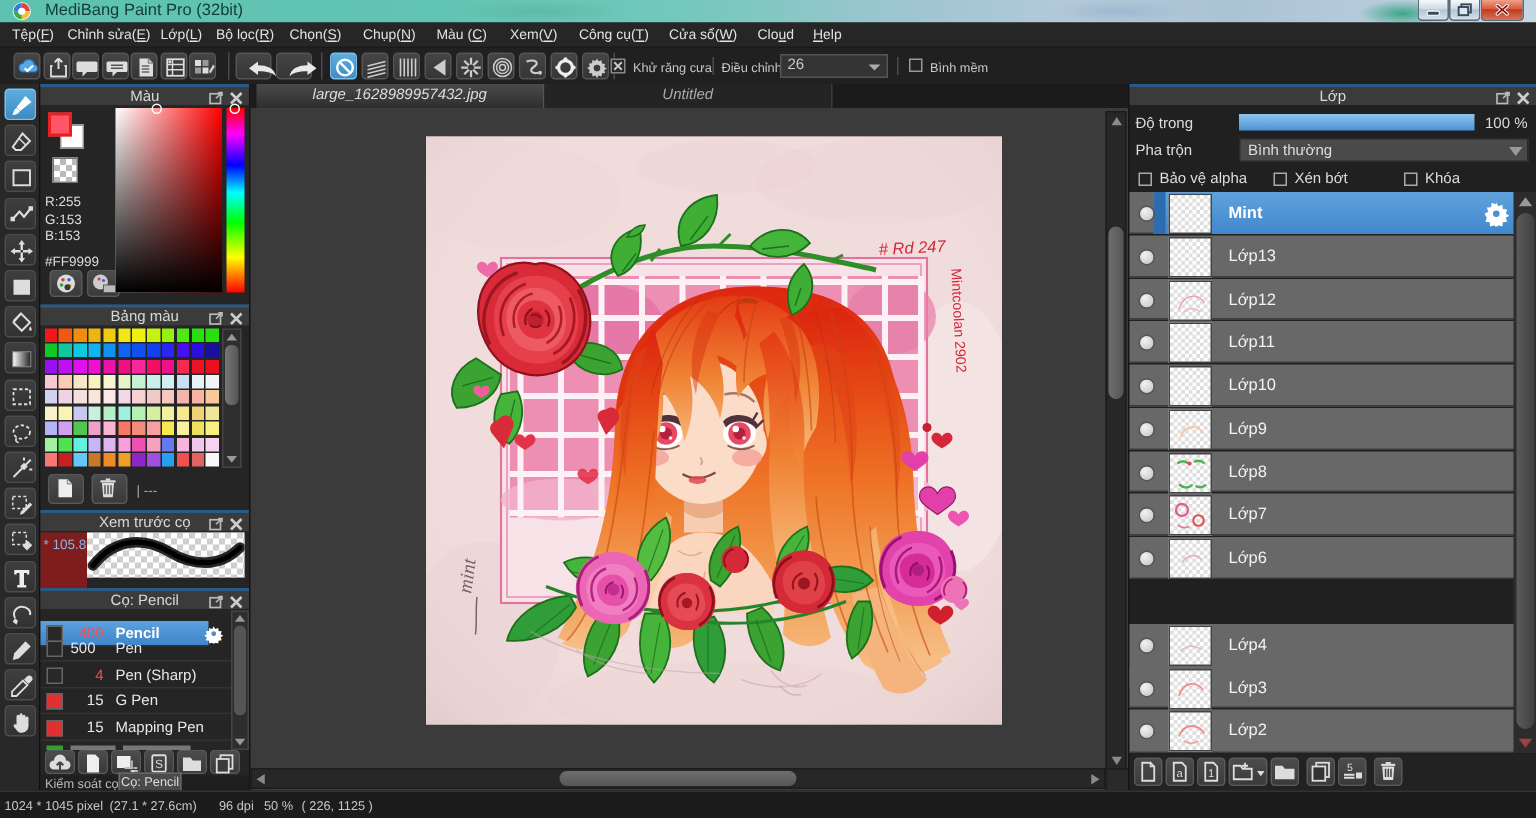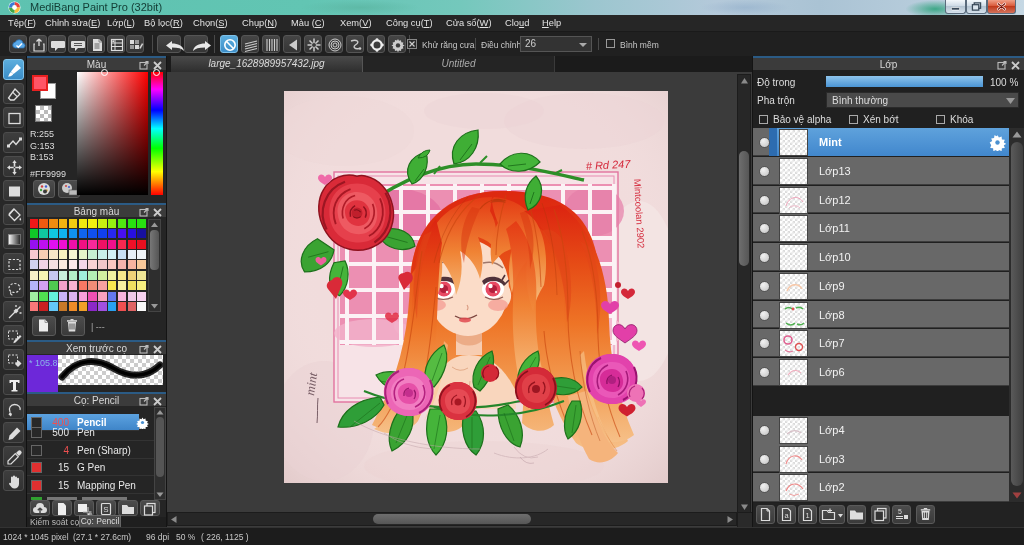--- a/index.html
+++ b/index.html
@@ -498,21 +498,21 @@
             <path d="M8 6.5 v6 M10 6.5 v6 M12 6.5 v6" stroke="#555" stroke-width="1"></path>
           </svg></div>
 <div class="abs" style="left:64px;top:119px;font-size:9px;color:#aaa">|&nbsp;---</div>
 </div>
 <div class="abs" style="left:0;top:284px;width:139px;height:52px">
 <div class="panel-title" style="top:0">Xem trước cọ<svg class="pt-icons" viewBox="0 0 24 9">
             <rect x="1" y="1.5" width="7" height="6.5" fill="none" stroke="#bbb" stroke-width="1.1"></rect>
             <path d="M5 4.5 L9 .5 M6.5 .5 H9 V3" stroke="#bbb" stroke-width="1.1" fill="none"></path>
             <path d="M15 1 L22 8 M22 1 L15 8" stroke="#ccc" stroke-width="1.8"></path>
           </svg></div>
-<div class="abs" style="left:0;top:15px;width:31px;height:42px;background:#6d28d9">
+<div class="abs" style="left:0;top:15px;width:31px;height:42px;background:#7f1d1d">
           <span class="abs" style="left:2px;top:3px;font-size:9px;color:#8ab4e8">* 105.8</span>
         </div>
 <div class="abs" style="left:31px;top:15px;width:105px;height:30px;background-image:linear-gradient(45deg,#ccc 25%,transparent 25%,transparent 75%,#ccc 75%),linear-gradient(45deg,#ccc 25%,transparent 25%,transparent 75%,#ccc 75%);background-size:8px 8px;background-position:0 0,4px 4px;background-color:#fff"><svg width="105" height="30" viewBox="0 0 105 30">
             <path d="M4 22 C20 2 40 4 55 13 C70 22 88 24 102 10" fill="none" stroke="#111" stroke-width="7" stroke-linecap="round" opacity=".9"></path>
             <path d="M4 22 C20 2 40 4 55 13 C70 22 88 24 102 10" fill="none" stroke="#000" stroke-width="3.5" stroke-linecap="round"></path>
           </svg></div>
 </div>
 <div class="abs" style="left:0;top:336px;width:139px;height:135px">
 <div class="panel-title" style="top:0">Cọ: Pencil<svg class="pt-icons" viewBox="0 0 24 9">
             <rect x="1" y="1.5" width="7" height="6.5" fill="none" stroke="#bbb" stroke-width="1.1"></rect>
@@ -523,21 +523,21 @@
           <div class="abs" style="left:4px;top:2.5px;width:11px;height:11px;background:#282828;border:1px solid #666"></div>
           <span class="abs" style="left:20px;top:2.5px;width:22px;font-size:10px;color:#f05050;text-align:right">400</span>
           <span class="abs" style="left:50px;top:2.5px;font-size:10px;font-weight:bold;color:#fff">Pencil</span>
           <svg class="abs" style="left:109px;top:2px" width="13" height="13" viewBox="0 0 13 13">
             <path d="M6.5 1.5 l1 1.8 2-.7 .2 2.1 2.1.2 -.7 2 1.8 1 -1.8 1 .7 2 -2.1.2 -.2 2.1 -2-.7 -1 1.8 -1-1.8 -2 .7 -.2-2.1 -2.1-.2 .7-2 -1.8-1 1.8-1 -.7-2 2.1-.2 .2-2.1 2 .7Z" fill="#fff"></path>
             <circle cx="6.5" cy="6.5" r="1.6" fill="#4a90d0"></circle>
           </svg>
         </div>
 <div class="abs" style="left:0;top:32.5px;width:127px;height:16.5px;border-bottom:1px solid #333">
           <div class="abs" style="left:4px;top:2.5px;width:11px;height:11px;background:#282828;border:1px solid #666"></div>
-          <span class="abs" style="left:20px;top:2.5px;width:22px;font-size:10px;color:#e8e8e8;text-align:right">500</span>
+          <span class="abs" style="left:20px;top:2.5px;width:22px;font-size:10px;color:#e8e8e8;">500</span>
           <span class="abs" style="left:50px;top:2.5px;font-size:10px;color:#e8e8e8">Pen</span>
         </div>
 <div class="abs" style="left:0;top:50.0px;width:127px;height:16.5px;border-bottom:1px solid #333">
           <div class="abs" style="left:4px;top:2.5px;width:11px;height:11px;background:#282828;border:1px solid #666"></div>
           <span class="abs" style="left:20px;top:2.5px;width:22px;font-size:10px;color:#f05050;text-align:right">4</span>
           <span class="abs" style="left:50px;top:2.5px;font-size:10px;color:#e8e8e8">Pen (Sharp)</span>
         </div>
 <div class="abs" style="left:0;top:67.5px;width:127px;height:16.5px;border-bottom:1px solid #333">
           <div class="abs" style="left:4px;top:2.5px;width:11px;height:11px;background:#e03030;border:1px solid #666"></div>
           <span class="abs" style="left:20px;top:2.5px;width:22px;font-size:10px;color:#e8e8e8;text-align:right">15</span>

